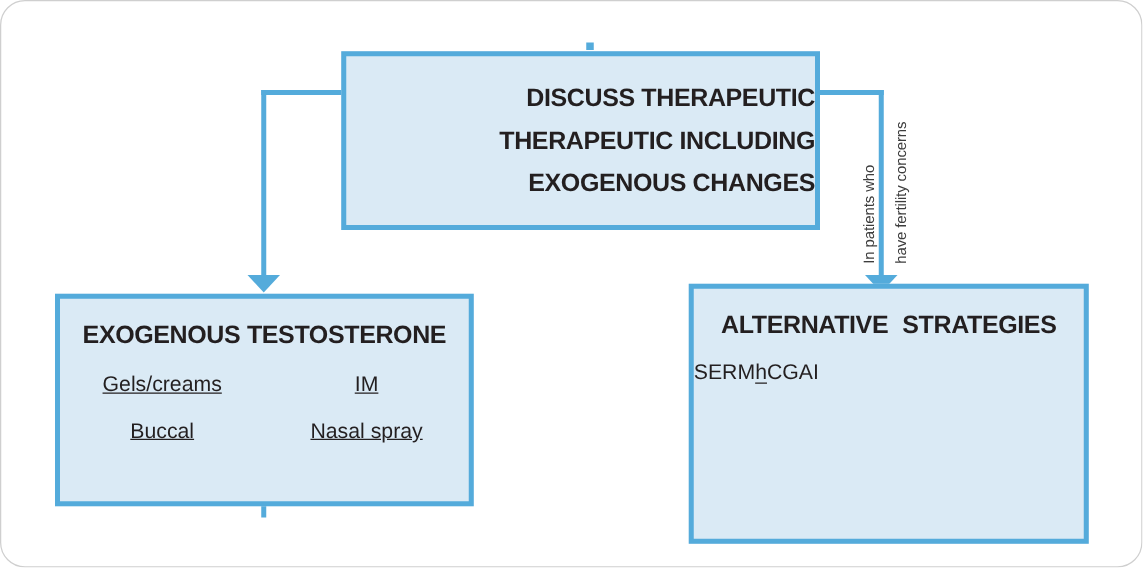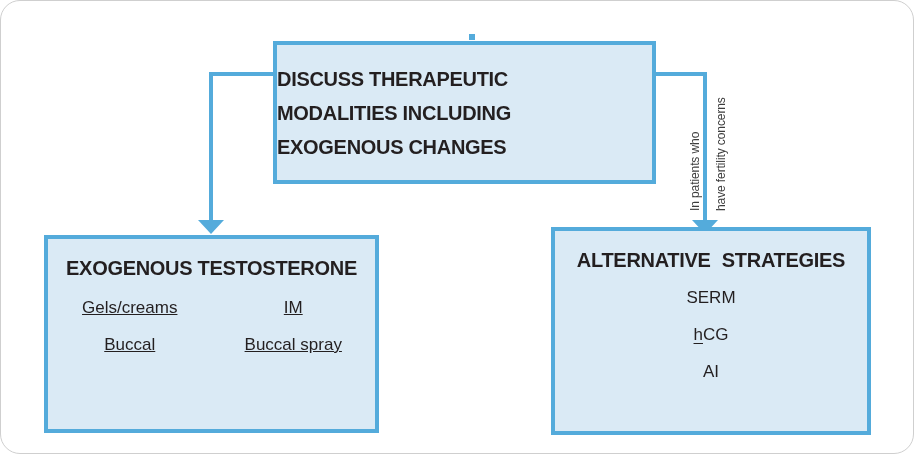--- a/index.html
+++ b/index.html
@@ -21,43 +21,43 @@
     color:var(--text);
   }
   .box{
     position:absolute;
     box-sizing:border-box;
     background:var(--fill);
     border:4px solid var(--line);
   }
   .top-box{
     left:272px;top:40px;width:383px;height:143px;
-    display:flex;flex-direction:column;justify-content:center;align-items:flex-start;
+    display:flex;flex-direction:column;justify-content:center;align-items:flex-end;
   }
   .top-box .hline{
     font-weight:bold;font-size:20px;line-height:34px;
     letter-spacing:-0.3px;text-align:center;
   }
-  .left-box{left:43px;top:234px;width:335px;height:198px;}
+  .left-box{left:43px;top:234px;width:335px;height:170px;}
   .right-box{left:550px;top:226px;width:320px;height:208px;}
   .box-title{
     font-weight:bold;font-size:20px;letter-spacing:-0.3px;
     text-align:center;margin-top:12px;height:34px;line-height:34px;
     white-space:nowrap;
   }
   .right-box .box-title{word-spacing:6px;}
   .two-col{
     display:grid;grid-template-columns:1fr 1fr;
     margin-top:4px;
     text-decoration:underline;
   }
   .item{
     font-size:17px;line-height:37px;text-align:center;white-space:nowrap;
   }
-  .stack{display:flex;flex-direction:column;margin-top:2px;justify-content:space-between;}
+  .stack{display:flex;margin-top:2px;}
   .u-first{text-decoration:underline;text-underline-offset:3px;}
   .conn{position:absolute;background:var(--line);}
   .conn-left-h{left:208px;top:71px;width:66px;height:4px;}
   .conn-left-v{left:208px;top:71px;width:4px;height:148px;}
   .conn-right-h{left:653px;top:71px;width:53px;height:4px;}
   .conn-right-v{left:702px;top:71px;width:4px;height:148px;}
   .conn-top-stub{left:468px;top:33px;width:6px;height:6px;}
   .conn-bottom-stub-left{left:208px;top:402px;width:4px;height:11px;}
   .conn-bottom-stub-right{left:703px;top:398px;width:4px;height:17px;}
   .arrowhead{
@@ -90,31 +90,31 @@
   <div class="conn conn-bottom-stub-left"></div>
   <div class="conn conn-bottom-stub-right"></div>
 
   <div class="v-anno">
     <div>In patients who</div>
     <div>have fertility concerns</div>
   </div>
 
   <div class="box top-box">
     <div class="hline">DISCUSS THERAPEUTIC</div>
-    <div class="hline">MODALITIES INCLUDING</div>
+    <div class="hline">THERAPEUTIC INCLUDING</div>
     <div class="hline">EXOGENOUS CHANGES</div>
   </div>
 
   <div class="box left-box">
     <div class="box-title">EXOGENOUS TESTOSTERONE</div>
     <div class="two-col">
       <div class="item">Gels/creams</div>
       <div class="item">IM</div>
       <div class="item">Buccal</div>
-      <div class="item">Buccal spray</div>
+      <div class="item">Nasal spray</div>
     </div>
   </div>
 
   <div class="box right-box">
     <div class="box-title">ALTERNATIVE STRATEGIES</div>
     <div class="stack">
       <div class="item">SERM</div>
       <div class="item"><span class="u-first">h</span><span>CG</span></div>
       <div class="item">AI</div>
     </div>

